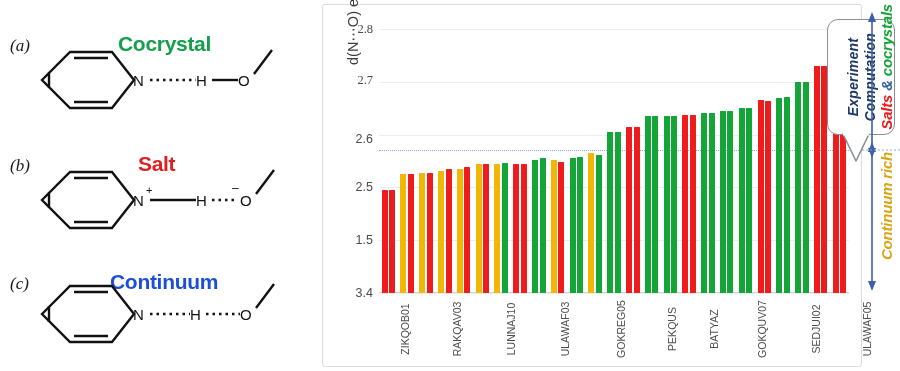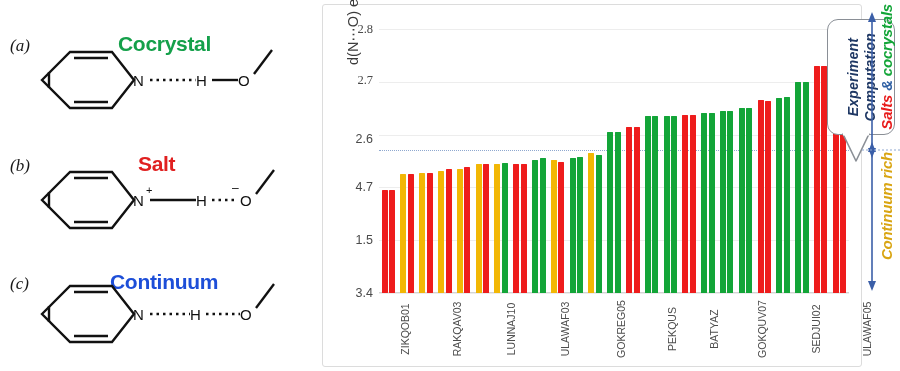--- a/index.html
+++ b/index.html
@@ -307,21 +307,21 @@
           <div class="gridline" style="top: 264px;"></div>
           <div class="gridline" style="top: 211.2px;"></div>
           <div class="gridline" style="top: 158.4px;"></div>
           <div class="gridline" style="top: 105.6px;"></div>
           <div class="gridline" style="top: 52.8px;"></div>
           <div class="gridline" style="top: 0px;"></div>
         </div>
       <div id="yticks">
           <div class="y-tick" style="top: 264px;">3.4</div>
           <div class="y-tick" style="top: 211.2px;">1.5</div>
-          <div class="y-tick" style="top: 158.4px;">4.7</div>
+          <div class="y-tick" style="top: 158.4px;">2.5</div>
           <div class="y-tick" style="top: 110px;">2.6</div>
           <div class="y-tick" style="top: 51px; font-family: Liberation Serif, serif;">2.7</div>
           <div class="y-tick" style="top: 0px; font-family: Liberation Serif, serif;">2.8</div>
         </div>
       <div class="threshold" id="threshold-line" style="top: 121.44px; border-top-color: rgb(143, 168, 207);"></div>
       <div class="axis-line"></div>
       <div id="bars">
           <div class="bar-group">
             <div class="bar" style="height: 102.96px; background: rgb(238, 28, 28);"></div>
             <div class="bar" style="height: 102.96px; background: rgb(238, 28, 28);"></div>

